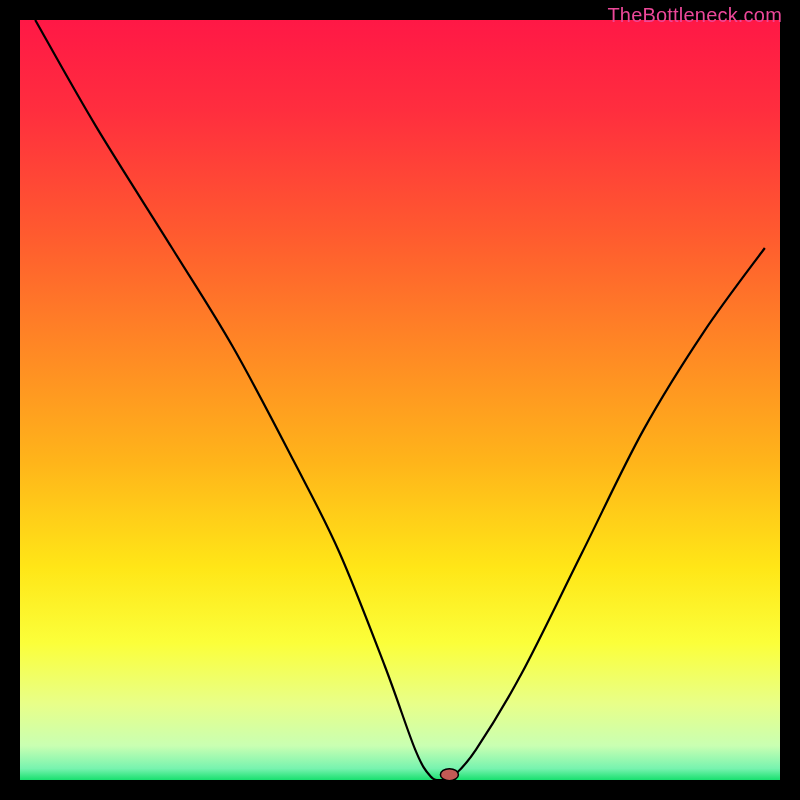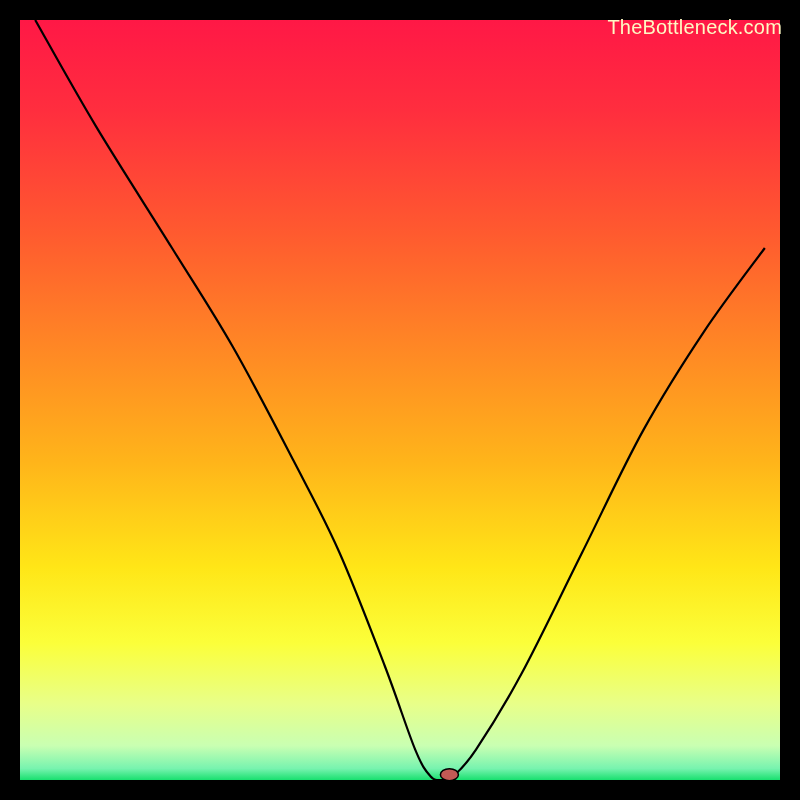--- a/index.html
+++ b/index.html
@@ -14,23 +14,23 @@
   .frame {
     position: absolute;
     left: 0;
     top: 0;
     width: 800px;
     height: 800px;
     background: #000;
   }
   .watermark {
     position: absolute;
-    top: 16px;
+    top: 4px;
     right: 18px;
-    color: #fef9c3;
+    color: #ec4899;
     font-size: 20px;
     font-weight: 400;
     letter-spacing: 0.2px;
     z-index: 10;
   }
   .plot {
     position: absolute;
     left: 20px;
     top: 20px;
     width: 760px;

